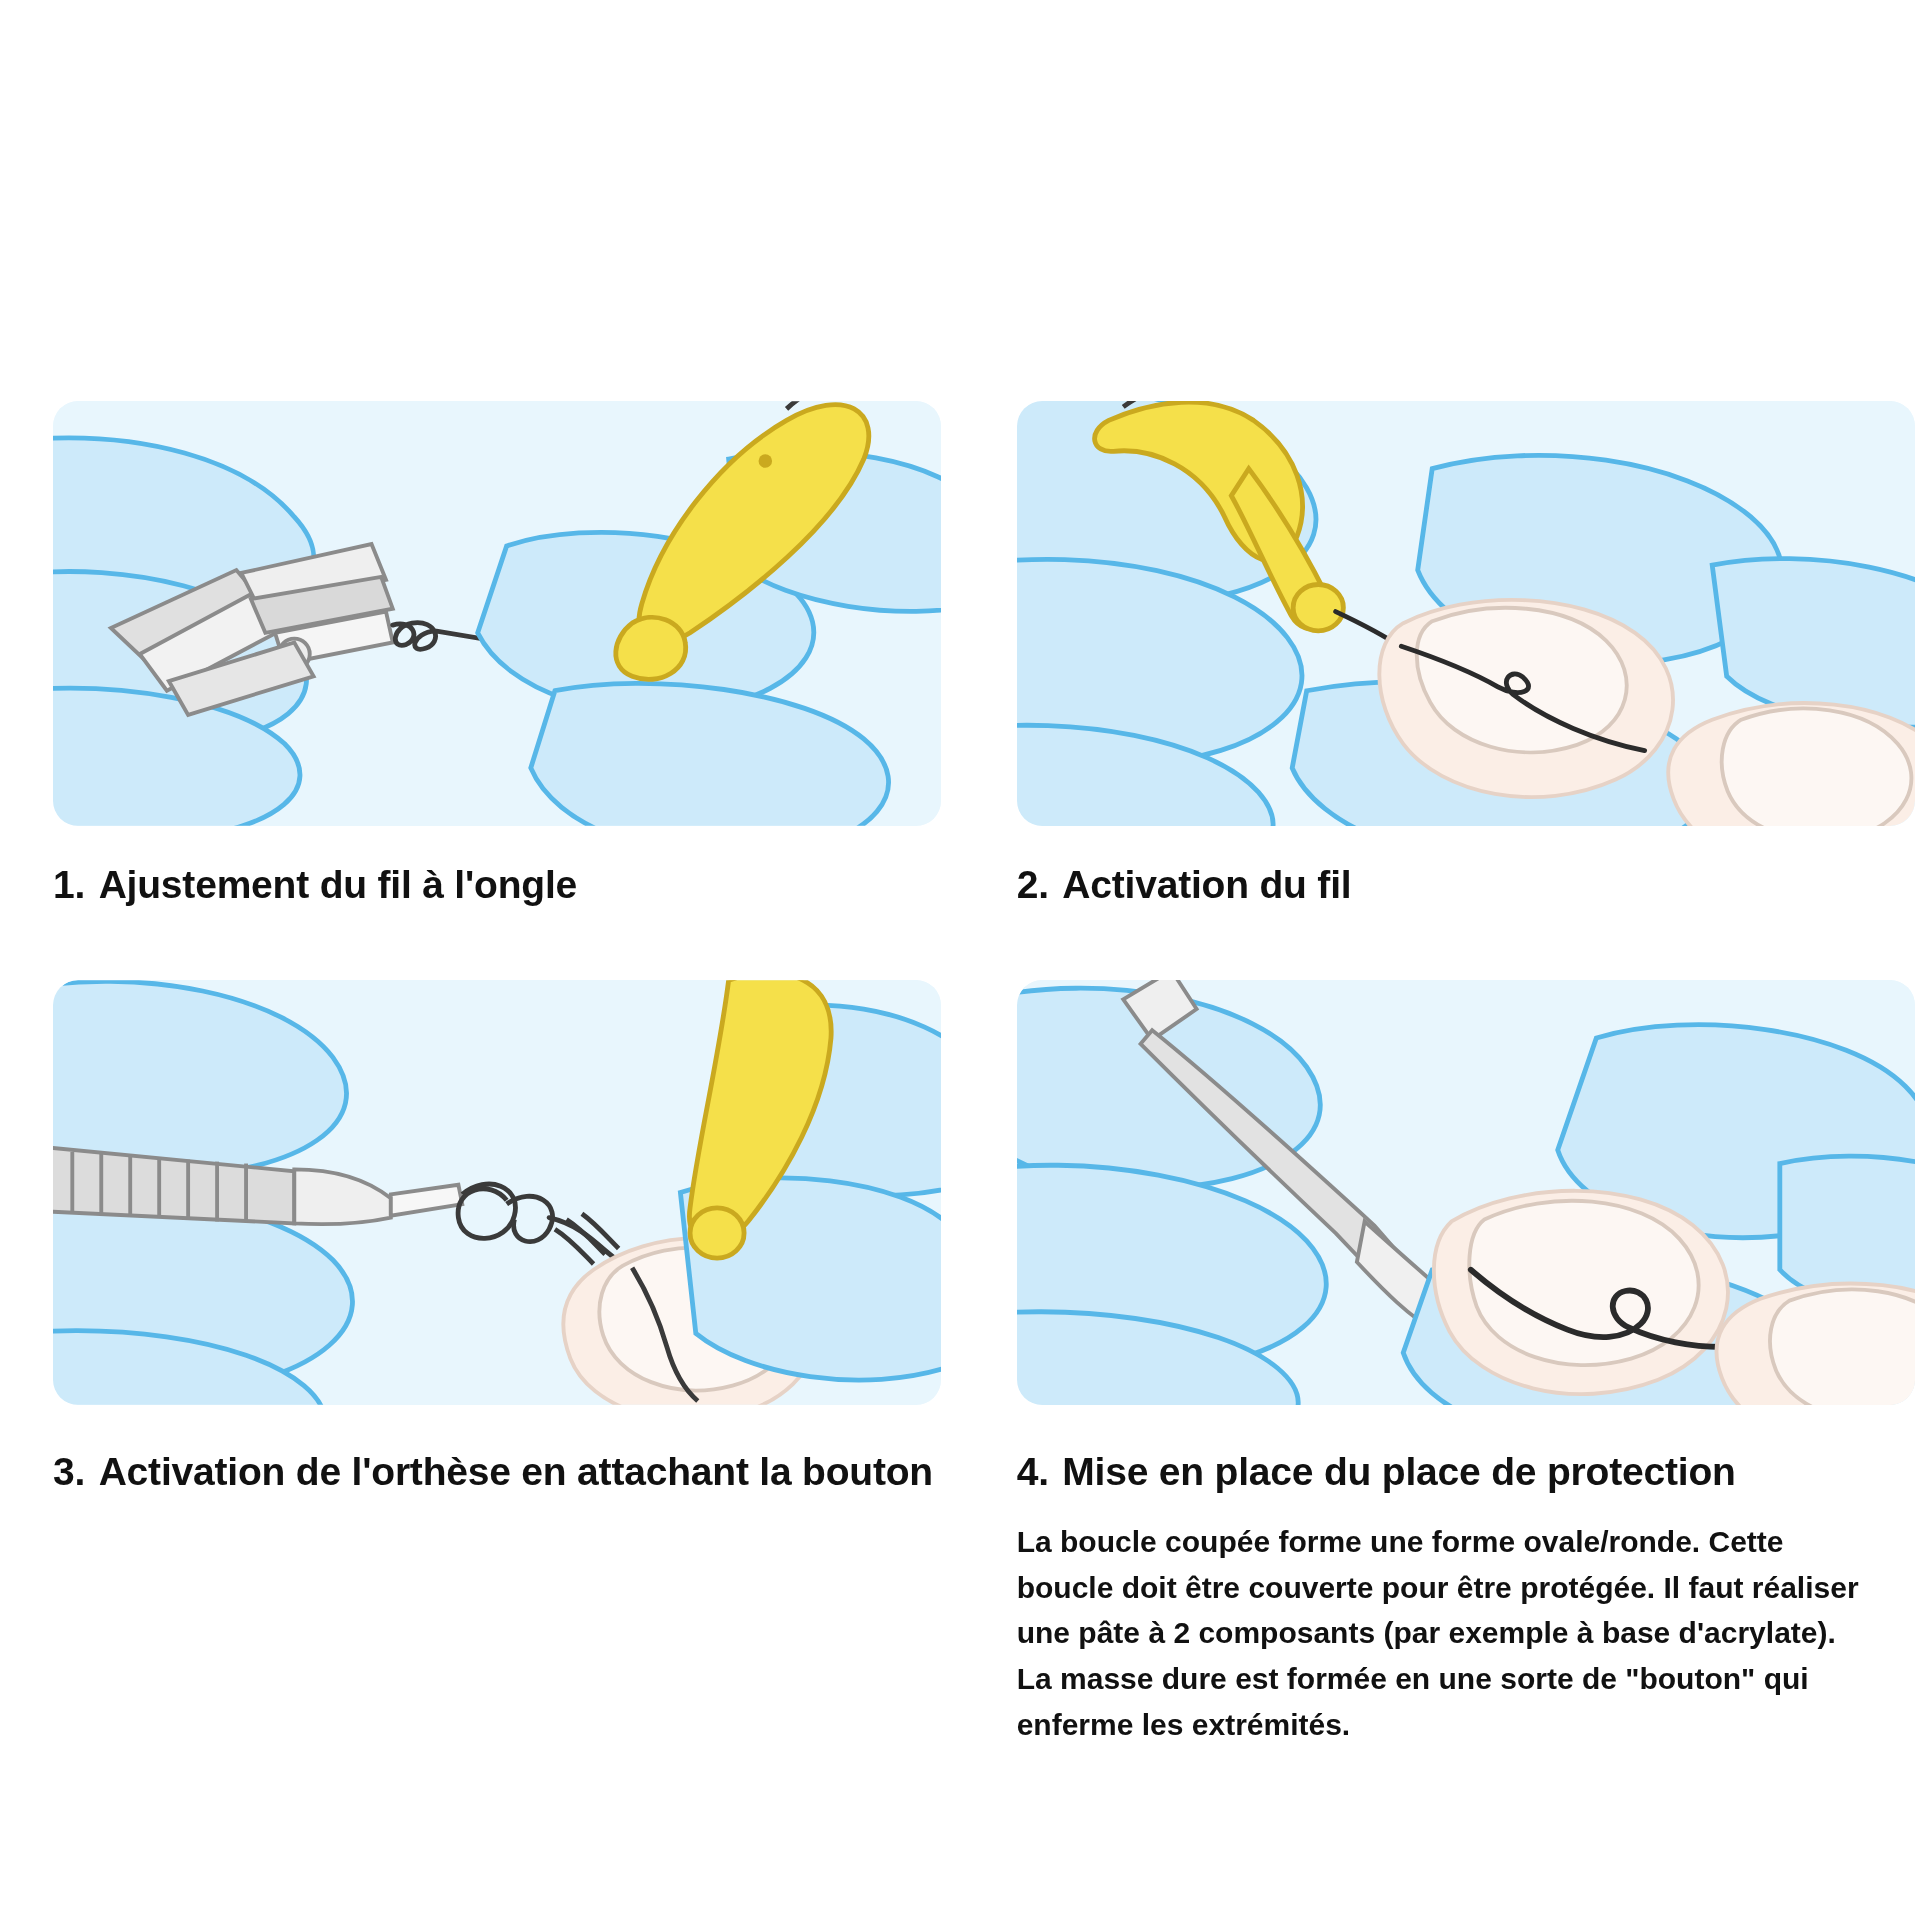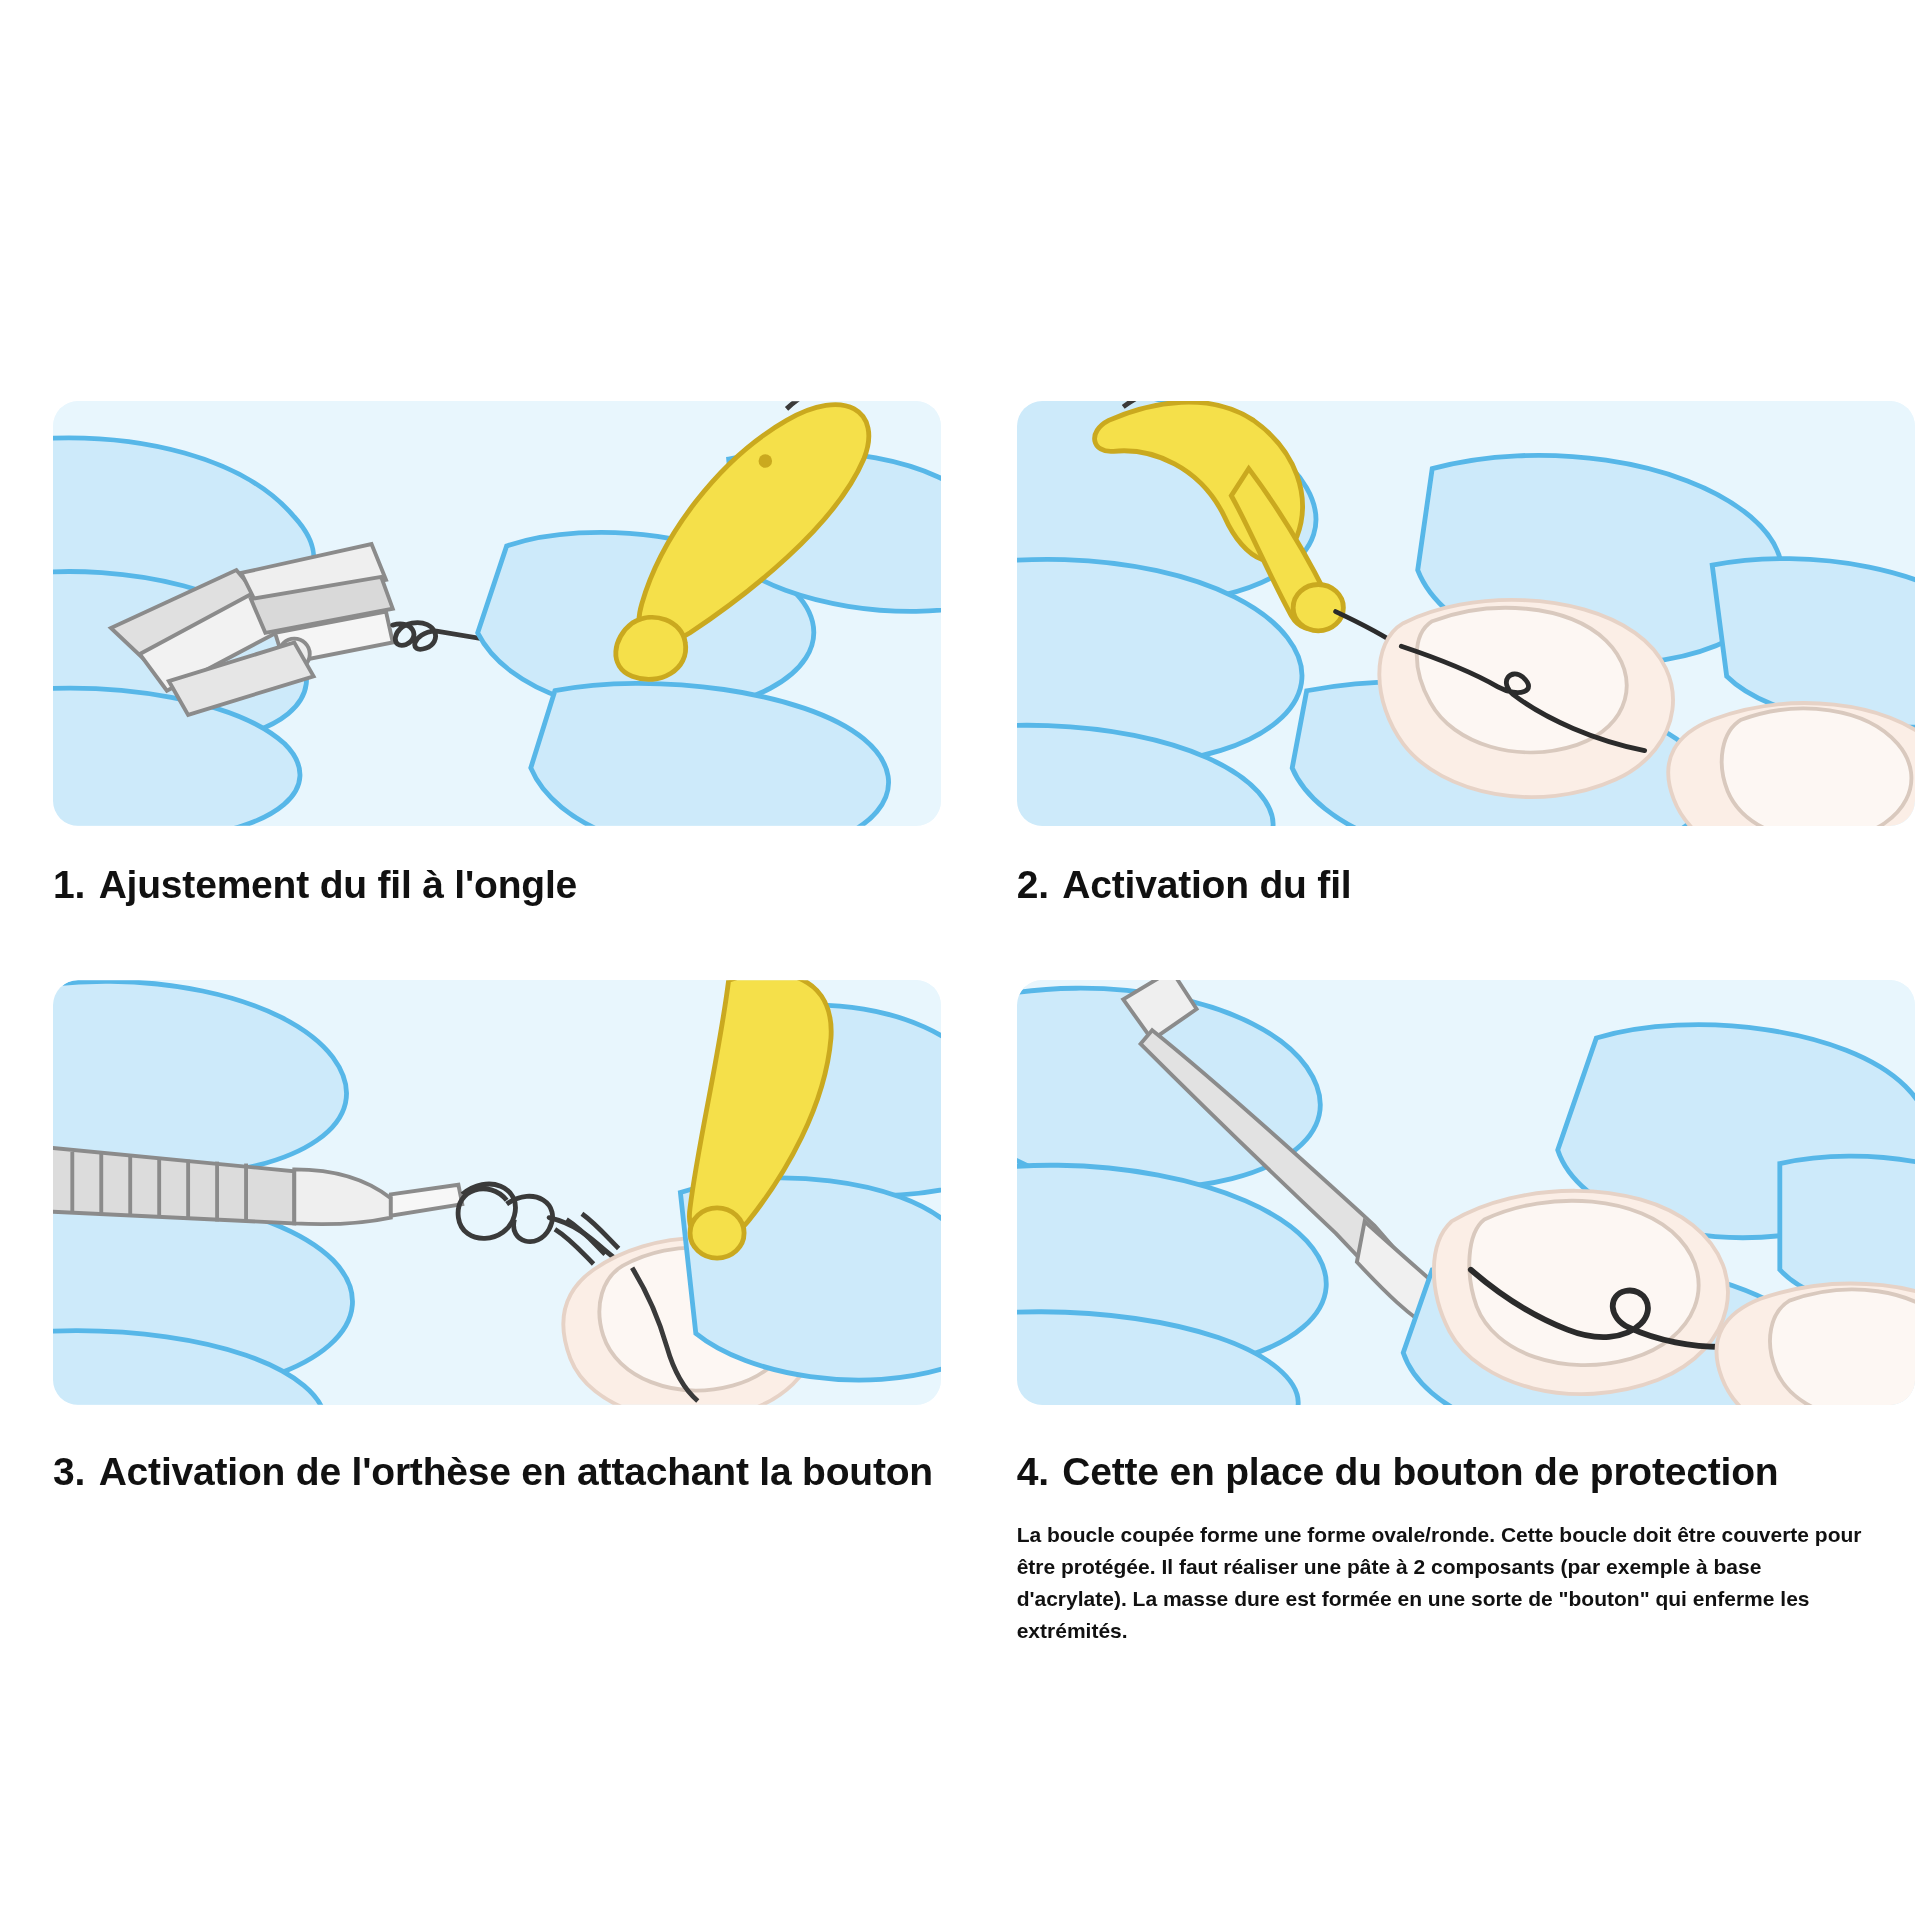--- a/index.html
+++ b/index.html
@@ -65,21 +65,21 @@
     display: flex;
     gap: 13.5px;
   }
   .caption .num { flex: none; }
   .caption .txt { flex: 1 1 auto; }
 
   .row2 .caption { margin-top: 41px; }
   .row2 .figure { height: 425px; }
 
   .body-text {
-    font-size: 21px;
+    font-size: 30px;
     font-weight: bold;
     line-height: 1.52;
     margin-top: 21px;
     color: #111111;
     max-width: 859px;
   }
 
   .row-gap-spacer { height: 68px; width: 100%; }
 </style>
 </head>
@@ -256,20 +256,20 @@
             <path d="M484 248 C 552 216 646 224 686 268 C 726 312 704 372 636 392 C 566 412 494 386 476 338 C 464 304 466 262 484 248 Z" fill="#fdf7f3" stroke="#d9c9be" stroke-width="4"></path>
             <path d="M470 300 C 500 326 534 348 570 362 C 600 374 630 372 646 356 C 662 340 650 318 630 322 C 612 326 612 350 634 360 C 664 374 700 380 730 380" fill="none" stroke="#2b2b2b" stroke-width="6" stroke-linecap="round"></path>
 
             <path d="M770 330 C 850 302 950 312 1000 356 C 1050 400 1012 470 920 486 C 830 500 750 466 730 412 C 714 370 734 344 770 330 Z" fill="#fbeee6" stroke="#e6d2c6" stroke-width="4"></path>
             <path d="M800 332 C 860 310 930 320 962 356 C 994 392 970 440 912 452 C 856 464 802 442 786 404 C 774 374 780 344 800 332 Z" fill="#fdf7f3" stroke="#d9c9be" stroke-width="4"></path>
           </g>
         </svg>
       </div>
       <div class="caption">
         <span class="num">4.</span>
-        <span class="txt">Cette en place du bouton de protection</span>
+        <span class="txt">Mise en place du place de protection</span>
       </div>
       <p class="body-text">La boucle coupée forme une forme ovale/ronde. Cette boucle doit être couverte pour être protégée. Il faut réaliser une pâte à 2 composants (par exemple à base d'acrylate). La masse dure est formée en une sorte de "bouton" qui enferme les extrémités.</p>
     </div>
 
   </div>
 </div>
 
 
 </body></html>

